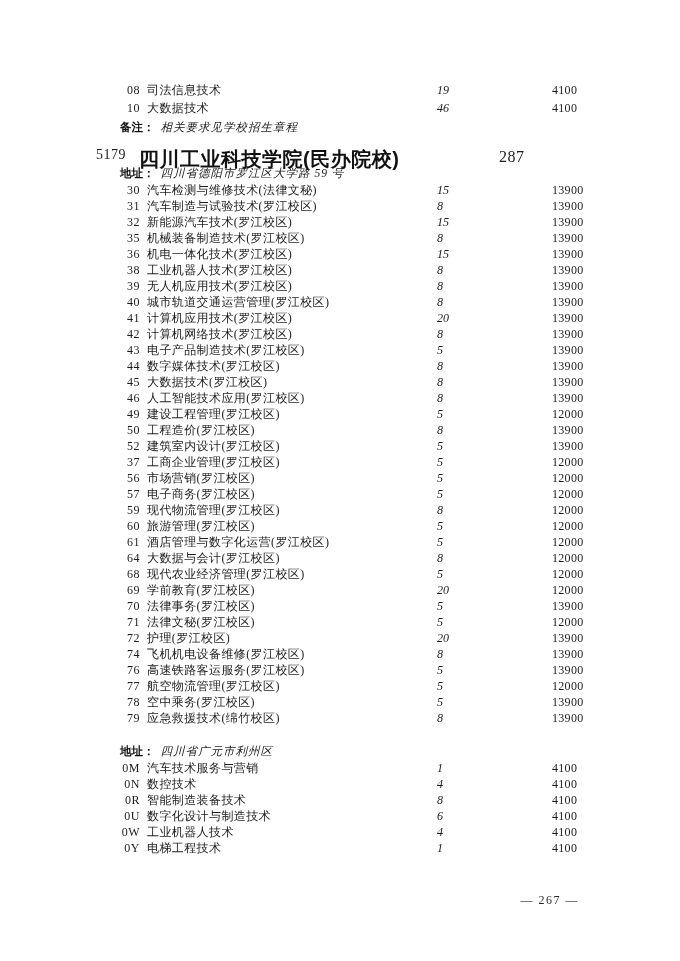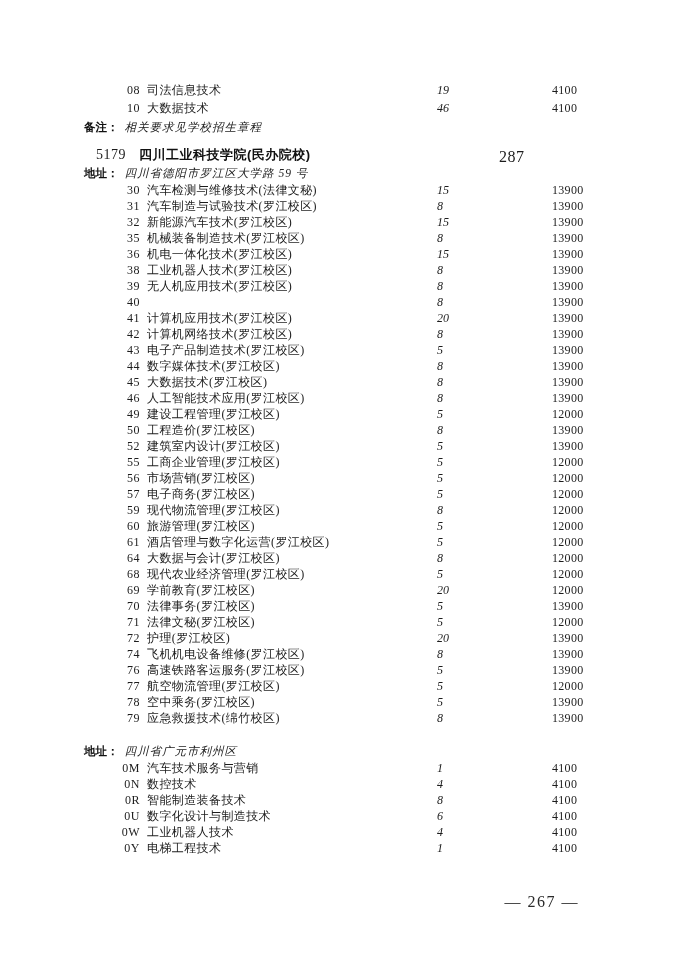--- a/index.html
+++ b/index.html
@@ -16,26 +16,26 @@
   .sec-top{margin-top:82px;}
   .sec-5179{margin-top:11px;}
   .sec-5180{margin-top:16px;}
 
   
   .inst-line{position:relative;height:18px;}
   .inst-code{position:absolute;left:96px;top:1px;font-size:14px;letter-spacing:0.5px;}
   .inst-name{
     position:absolute;left:139px;top:0;
     font-family:"Liberation Sans","DejaVu Sans",sans-serif;
-    font-weight:700;font-size:13px;letter-spacing:0.5px;color:#111;
+    font-weight:700;font-size:20px;letter-spacing:0.5px;color:#111;
   }
   .inst-total{position:absolute;left:499px;top:2px;font-size:16px;letter-spacing:0.5px;}
 
   
-  .meta-line{position:relative;height:16px;line-height:16px;padding-left:84px;white-space:nowrap;}
+  .meta-line{position:relative;height:16px;line-height:16px;padding-left:120px;white-space:nowrap;}
   .meta-label{
     display:inline-block;
     font-family:"Liberation Sans","DejaVu Sans",sans-serif;
     font-weight:700;font-size:11.5px;color:#111;
   }
   .meta-value{
     display:inline-block;margin-left:6px;
     font-style:italic;font-size:11.5px;letter-spacing:1px;color:#222;
   }
 
@@ -45,21 +45,21 @@
   .row .code{position:absolute;left:0;top:0;width:123px;text-align:right;font-size:12px;letter-spacing:0.5px;}
   .row .name{position:absolute;left:130px;top:0;font-size:12px;letter-spacing:0.4px;}
   .row .count{position:absolute;left:420px;top:0;width:99px;text-align:left;font-size:12px;font-style:italic;}
   .row .fee{position:absolute;left:535px;top:0;font-size:12px;letter-spacing:0.3px;}
 
   
   .sec-top .row,.sec-top .meta-line{height:17.5px;line-height:17.5px;}
 
   .footer{
     position:absolute;top:893px;right:101px;
-    font-size:16px;letter-spacing:1.5px;color:#2a2a2a;
+    font-size:12px;letter-spacing:1.5px;color:#2a2a2a;
   }
 </style>
 </head>
 <body>
 
 <div class="page">
   <div class="doc" id="doc">
       <section class="sec sec-top">
         <div class="rows">
           <div class="row">
@@ -122,20 +122,21 @@
             <span class="fee">13900</span>
           </div>
           <div class="row">
             <span class="code">39</span>
             <span class="name">无人机应用技术(罗江校区)</span>
             <span class="count">8</span>
             <span class="fee">13900</span>
           </div>
           <div class="row">
             <span class="code">40</span>
+            <span class="name">城市轨道交通运营管理(罗江校区)</span>
             <span class="count">8</span>
             <span class="fee">13900</span>
           </div>
           <div class="row">
             <span class="code">41</span>
             <span class="name">计算机应用技术(罗江校区)</span>
             <span class="count">20</span>
             <span class="fee">13900</span>
           </div>
           <div class="row">
@@ -180,21 +181,21 @@
             <span class="count">8</span>
             <span class="fee">13900</span>
           </div>
           <div class="row">
             <span class="code">52</span>
             <span class="name">建筑室内设计(罗江校区)</span>
             <span class="count">5</span>
             <span class="fee">13900</span>
           </div>
           <div class="row">
-            <span class="code">55</span>
+            <span class="code">37</span>
             <span class="name">工商企业管理(罗江校区)</span>
             <span class="count">5</span>
             <span class="fee">12000</span>
           </div>
           <div class="row">
             <span class="code">56</span>
             <span class="name">市场营销(罗江校区)</span>
             <span class="count">5</span>
             <span class="fee">12000</span>
           </div>

